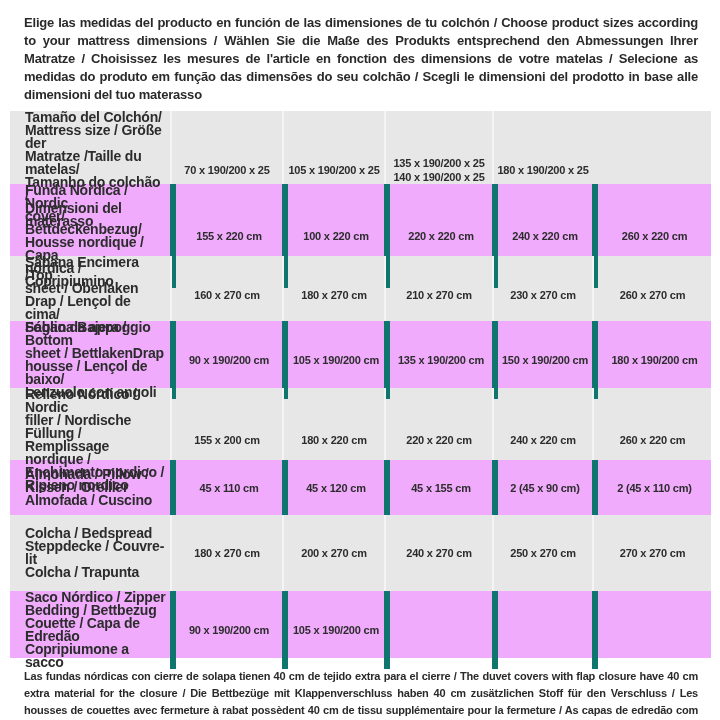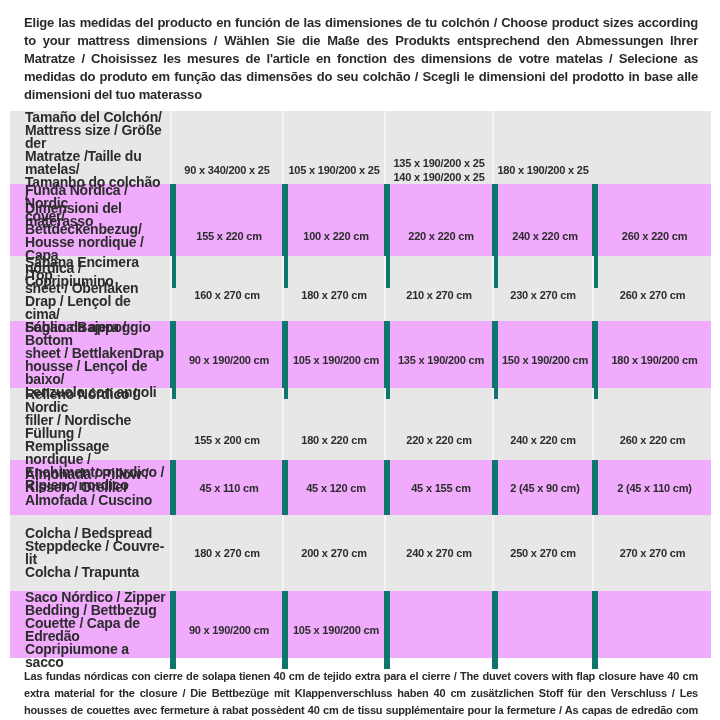--- a/index.html
+++ b/index.html
@@ -88,21 +88,21 @@
 <div class="page">
   <div class="intro">Elige las medidas del producto en función de las dimensiones de tu colchón / Choose product sizes according to your mattress dimensions / Wählen Sie die Maße des Produkts entsprechend den Abmessungen Ihrer Matratze / Choisissez les mesures de l'article en fonction des dimensions de votre matelas / Selecione as medidas do produto em função das dimensões do seu colchão / Scegli le dimensioni del prodotto in base alle dimensioni del tuo materasso</div>
 
   <div class="size-table">
       <div class="row shaded">
         <div class="cell label">Tamaño del Colchón/
 Mattress size / Größe der
 Matratze /Taille du matelas/
 Tamanho do colchão /
 Dimensioni del materasso</div>
-        <div class="cell value">90 x 340/200 x 25</div>
+        <div class="cell value">70 x 190/200 x 25</div>
         <div class="cell value">105 x 190/200 x 25</div>
         <div class="cell value">135 x 190/200 x 25
 140 x 190/200 x 25</div>
         <div class="cell value">180 x 190/200 x 25</div>
       </div>
       <div class="row plain">
         <div class="cell label">Funda Nórdica /  Nordic
 cover/ Bettdeckenbezug/
 Housse nordique  / Capa
 nórdica / Copripiumino</div>

